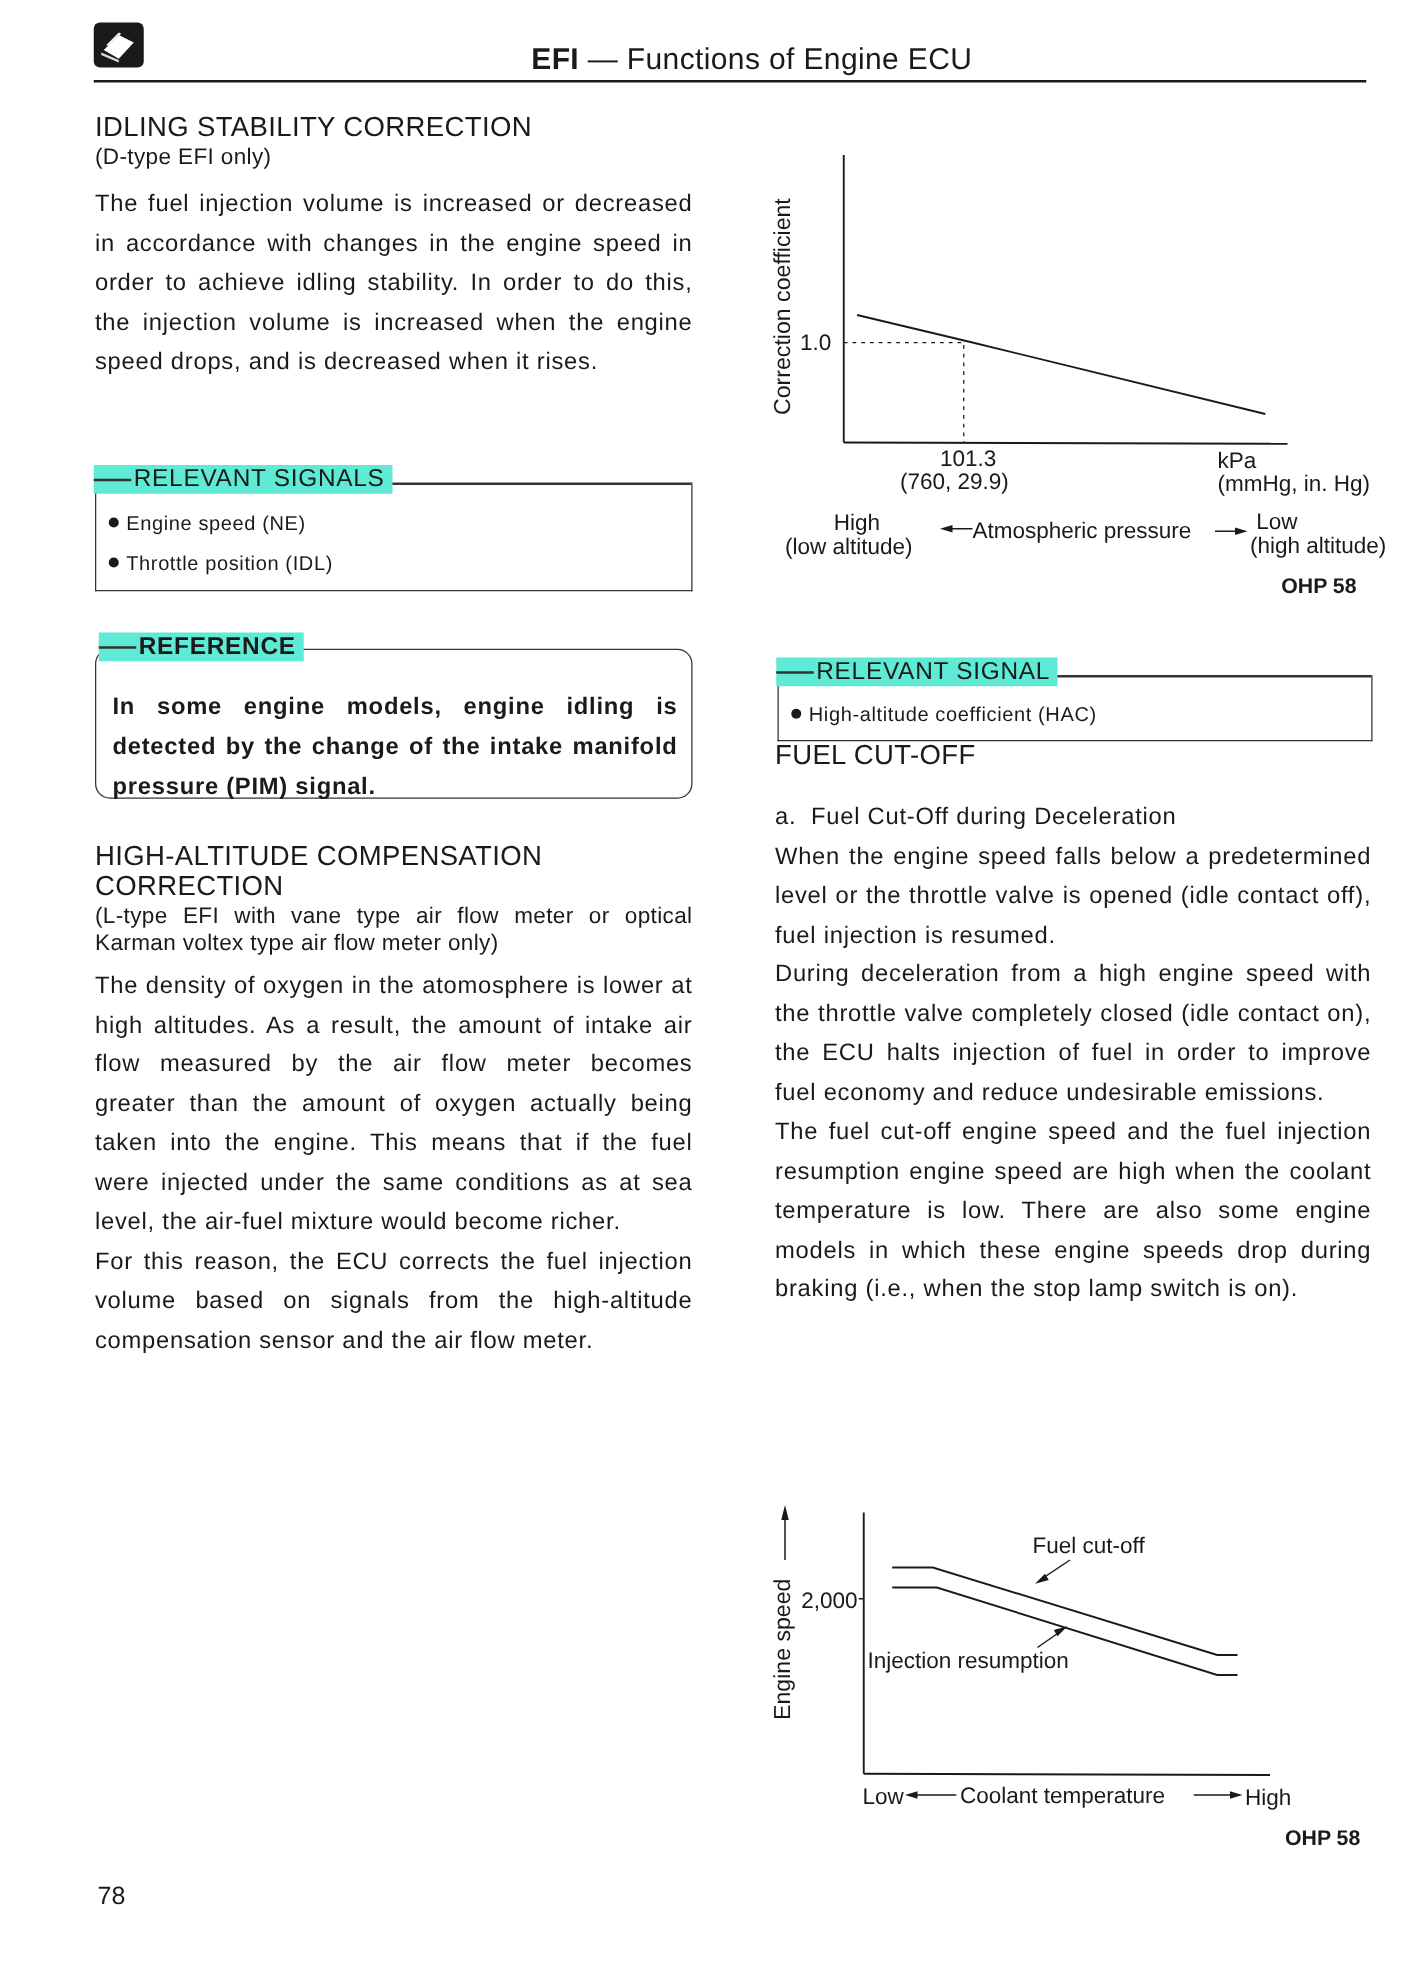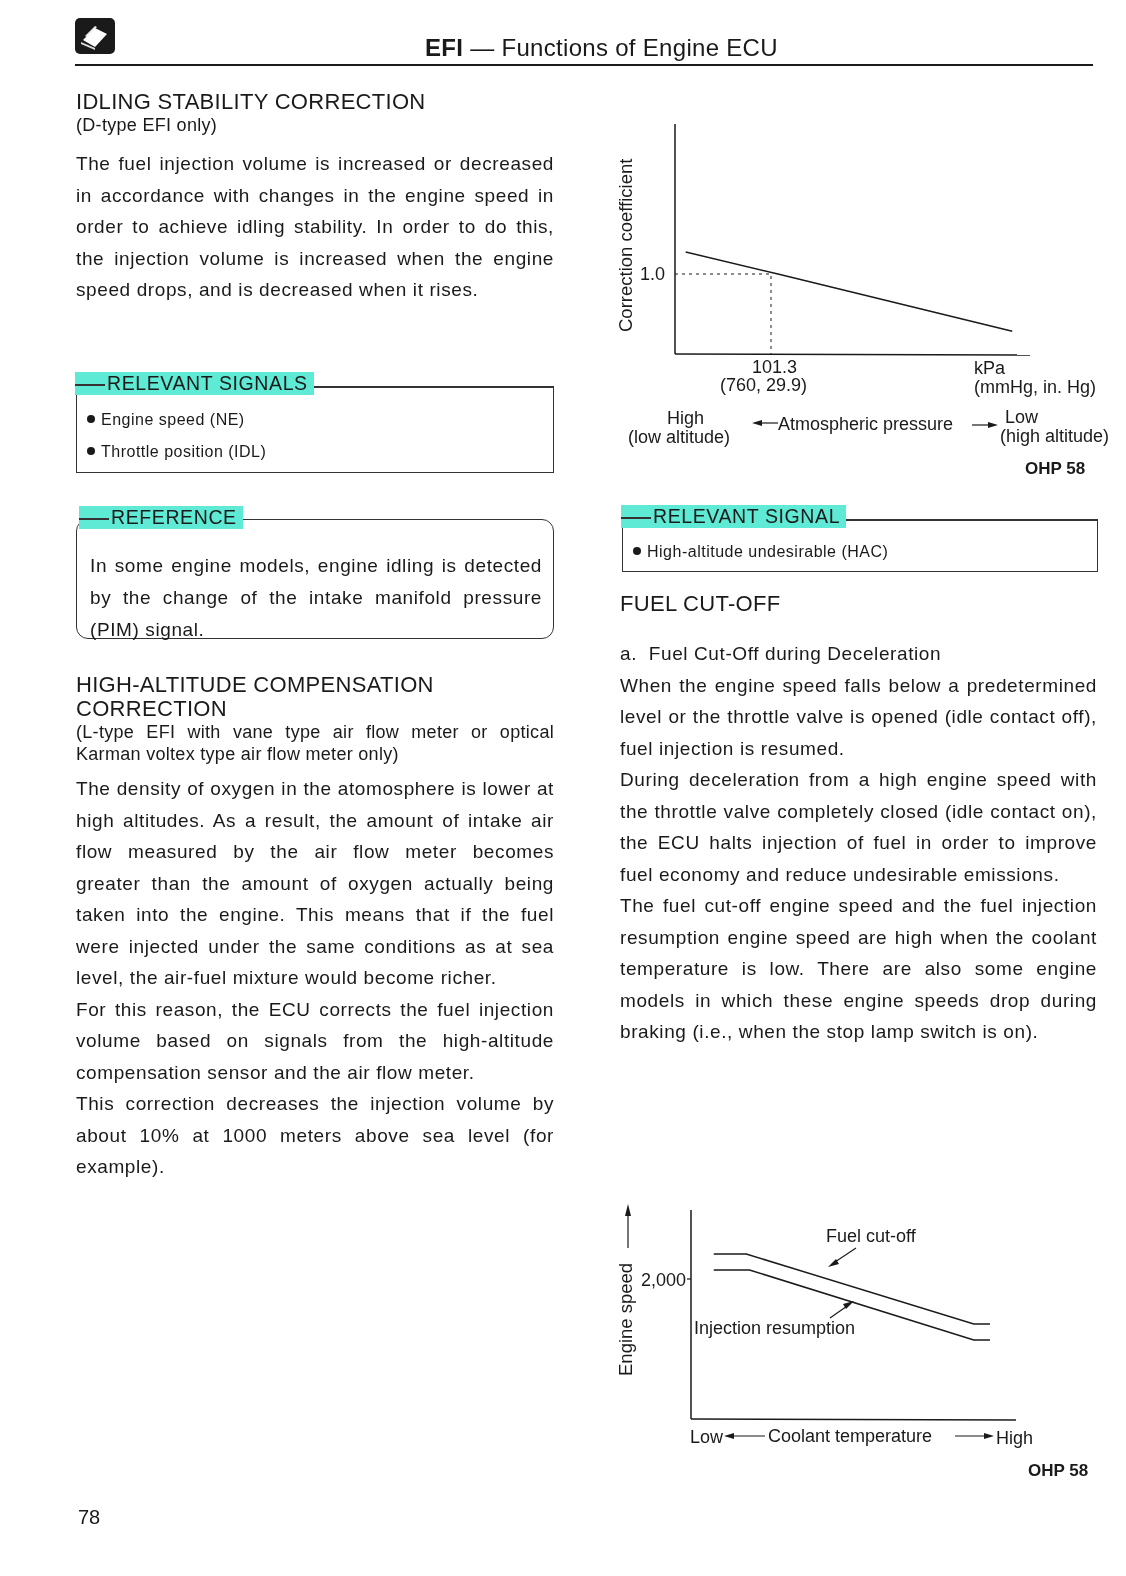--- a/index.html
+++ b/index.html
@@ -47,31 +47,30 @@
 
 <div class="box" style="left:76px; top:386px; width:476px; height:86px; border-top:none; border-left:1.5px solid #333;">
   <div style="position:absolute; left:0; top:0; width:100%; height:1.5px; background:#333;"></div>
   <div class="box-title" style="left:-2px; top:-14px; padding-left:0;"><span>RELEVANT SIGNALS</span></div>
   <div style="position:absolute; left:10px; top:18px;">
     <div class="bullet-item"><span class="bullet"></span><span>Engine speed (NE)</span></div>
     <div class="bullet-item"><span class="bullet"></span><span>Throttle position (IDL)</span></div>
   </div>
 </div>
 
-<div class="box" style="left:76px; top:519px; width:476px; height:118px; border-radius:12px;">
+<div class="box" style="left:76px; top:519px; width:476px; height:118px; border-radius:12px;font-weight:bold;">
   <div class="box-title" style="left:2px; top:-14px; padding-left:0;"><span>REFERENCE</span></div>
   <div class="just" style="position:absolute; left:13px; top:18px; width:452px; font-size:19px; line-height:32px; letter-spacing:0.6px;margin-top:12px;">In some engine models, engine idling is detected by the change of the intake manifold pressure (PIM) signal.</div>
 </div>
 
 <div class="col left" style="top:673px;">
   <div class="heading">HIGH-ALTITUDE COMPENSATION CORRECTION</div>
   <div class="sub just">(L-type EFI with vane type air flow meter or optical Karman voltex type air flow meter only)</div>
   <div class="just" style="margin-top:8px;">The density of oxygen in the atomosphere is lower at high altitudes. As a result, the amount of intake air flow measured by the air flow meter becomes greater than the amount of oxygen actually being taken into the engine. This means that if the fuel were injected under the same conditions as at sea level, the air-fuel mixture would become richer.</div>
   <div class="just">For this reason, the ECU corrects the fuel injection volume based on signals from the high-altitude compensation sensor and the air flow meter.</div>
-  <div class="just">This correction decreases the injection volume by about 10% at 1000 meters above sea level (for example).</div>
 </div>
 
 <svg class="abs" style="left:600px; top:110px;" width="526" height="380">
   <line x1="75" y1="14" x2="75" y2="244" stroke="#1a1a1a" stroke-width="1.5"></line>
   <line x1="75" y1="244" x2="430" y2="245" stroke="#1a1a1a" stroke-width="1.5"></line>
   <text transform="translate(32,222) rotate(-90)" font-size="18.5">Correction coefficient</text>
   <text x="40" y="170" font-size="18">1.0</text>
   <line id="c1-hdash" x1="75" y1="164" x2="172" y2="164" stroke="#1a1a1a" stroke-width="1" stroke-dasharray="3,4"></line>
   <line id="c1-vdash" x1="171" y1="166" x2="171" y2="244" stroke="#1a1a1a" stroke-width="1" stroke-dasharray="3,4"></line>
   <polyline id="c1-line" fill="none" stroke="#1a1a1a" stroke-width="1.5" points="85.65,141.99999999999997 177.95,164 412.25,221.2"></polyline>
@@ -88,25 +87,25 @@
   <text x="178" y="320" font-size="18">Atmospheric pressure</text>
   <g>
     <line x1="372" y1="315" x2="392" y2="315" stroke="#1a1a1a" stroke-width="1.2"></line>
     <polygon points="398,315 388,312 388,318" fill="#1a1a1a"></polygon>
   </g>
   <text x="405" y="313" font-size="18">Low</text>
   <text x="400" y="332" font-size="18">(high altitude)</text>
   <text x="425" y="364" font-size="17" font-weight="bold">OHP 58</text>
 </svg>
 
-<div class="box" style="left:622px; top:519px; width:474px; height:52px; border-top:none;">
+<div class="box" style="left:622px; top:540px; width:474px; height:52px; border-top:none;">
   <div style="position:absolute; left:0; top:0; width:100%; height:1.5px; background:#333;"></div>
   <div class="box-title" style="left:-2px; top:-14px; padding-left:0;"><span>RELEVANT SIGNAL</span></div>
   <div style="position:absolute; left:10px; top:17px;">
-    <div class="bullet-item"><span class="bullet"></span><span>High-altitude undesirable (HAC)</span></div>
+    <div class="bullet-item"><span class="bullet"></span><span>High-altitude coefficient (HAC)</span></div>
   </div>
 </div>
 
 <div class="col right" style="top:592px; width:477px;">
   <div class="heading">FUEL CUT-OFF</div>
   <div style="margin-top:22px; white-space:pre;">a.  Fuel Cut-Off during Deceleration</div>
   <div class="just">When the engine speed falls below a predetermined level or the throttle valve is opened (idle contact off), fuel injection is resumed.</div>
   <div class="just">During deceleration from a high engine speed with the throttle valve completely closed (idle contact on), the ECU halts injection of fuel in order to improve fuel economy and reduce undesirable emissions.</div>
   <div class="just">The fuel cut-off engine speed and the fuel injection resumption engine speed are high when the coolant temperature is low. There are also some engine models in which these engine speeds drop during braking (i.e., when the stop lamp switch is on).</div>
 </div>

